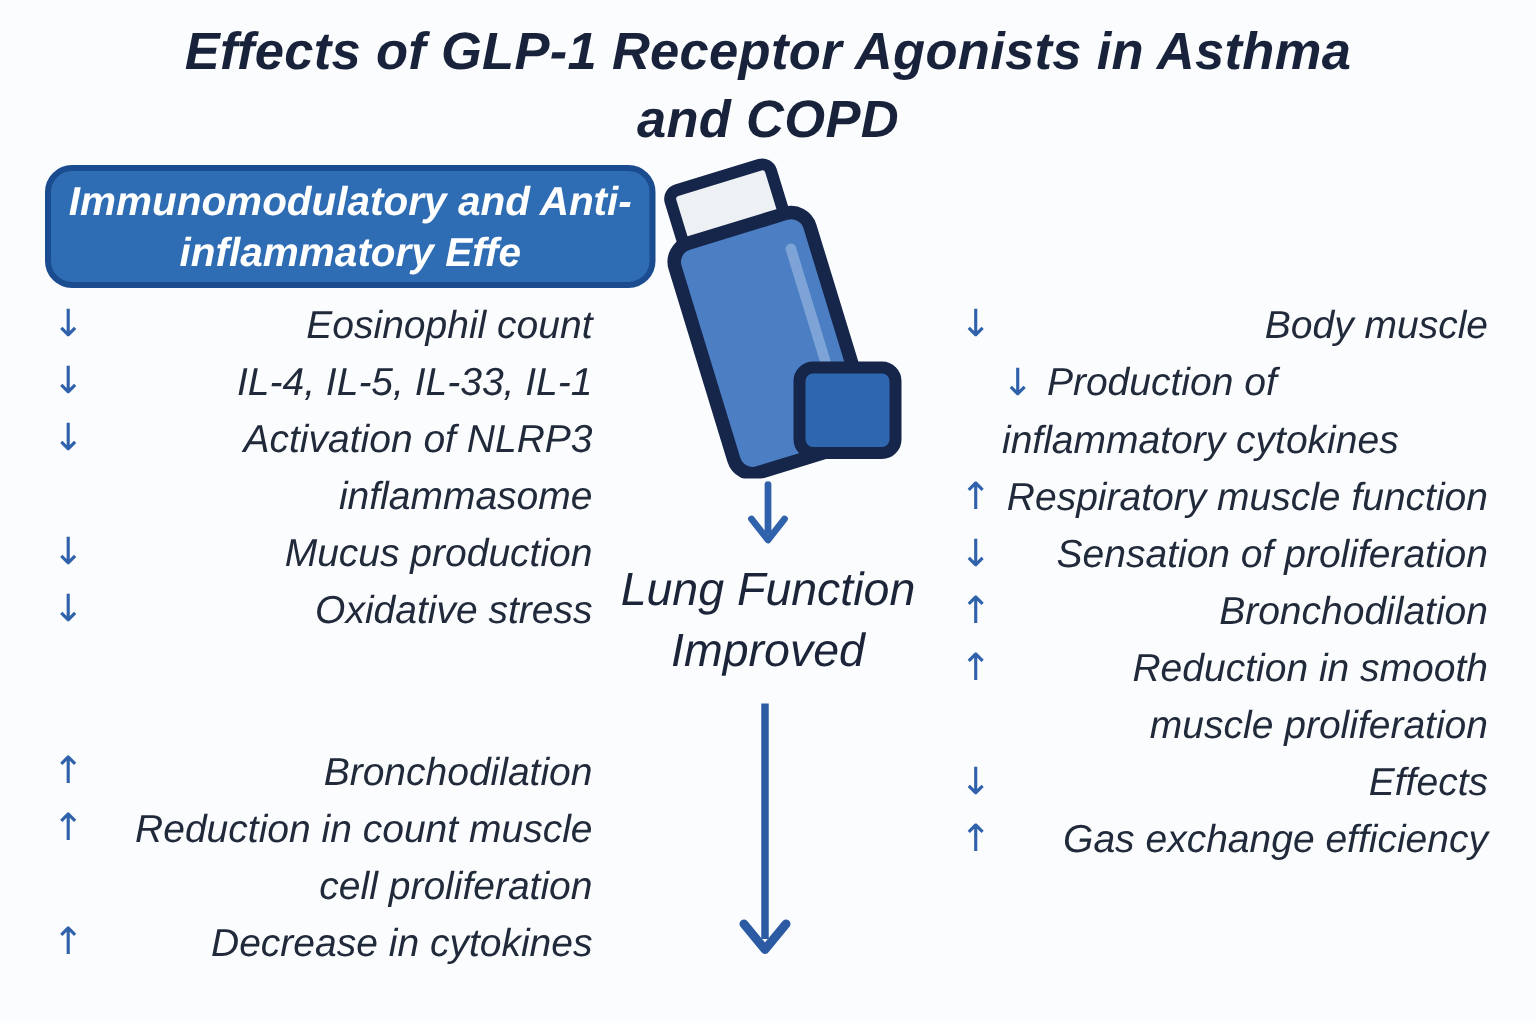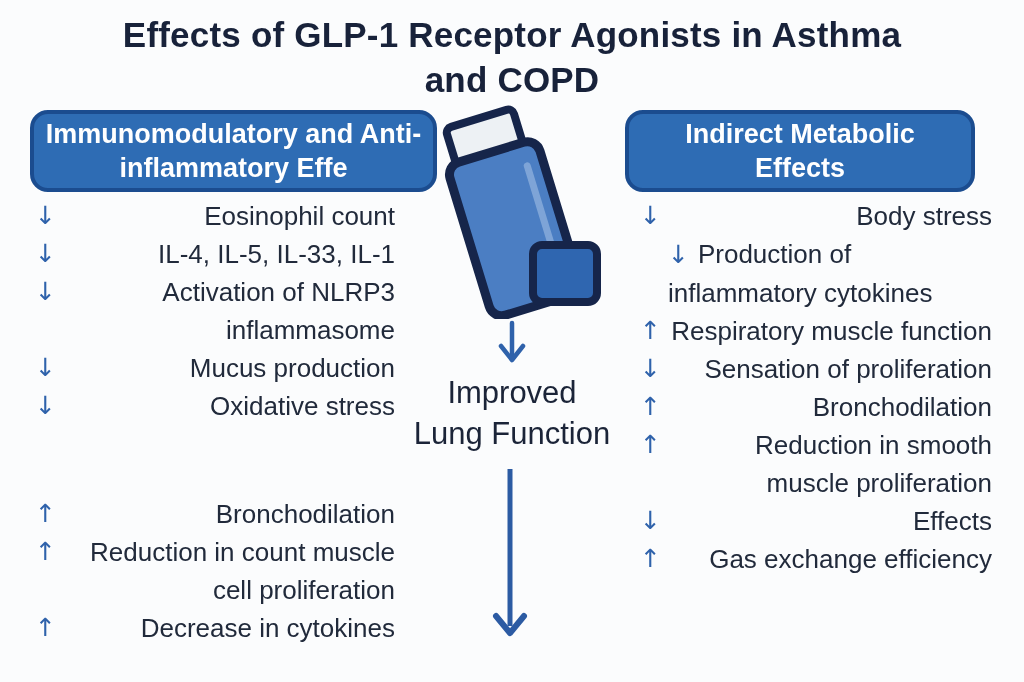--- a/index.html
+++ b/index.html
@@ -4,20 +4,21 @@
 <style>
   html, body { margin: 0; padding: 0; background: #e8e8e8; }
   .canvas {
     position: relative;
     width: 1024px; height: 682px;
     margin: 0 auto;
     background: #fbfcfd;
     overflow: hidden;
     font-family: "Liberation Sans", sans-serif;
     color: #212a3b;
+    font-style: italic;
   }
   .title {
     position: absolute; top: 12px; left: 0; width: 100%;
     margin: 0; text-align: center;
     font-size: 35px; font-weight: bold; line-height: 45px;
     color: #18223a; letter-spacing: 0.2px;
   }
   .header-box {
     position: absolute; top: 110px; box-sizing: border-box;
     background: #2e6cb4; border: 4px solid #1b4c8f; border-radius: 18px;
@@ -60,23 +61,20 @@
 
   <h1 class="title">
     <div>Effects of GLP-1 Receptor Agonists in Asthma</div>
     <div>and COPD</div>
   </h1>
 
   <div class="header-box left">
     <span>Immunomodulatory and Anti-inflammatory Effe</span>
   </div>
 
-  <div class="header-box right">
-    <span>Indirect Metabolic Effects</span>
-  </div>
 
   <ul class="effects-list list-left-top">
     <li>
       <span class="arrow">↓</span>
       <span class="effect-text">Eosinophil count</span>
     </li>
     <li>
       <span class="arrow">↓</span>
       <span class="effect-text">IL-4, IL-5, IL-33, IL-1</span>
     </li>
@@ -105,21 +103,21 @@
     </li>
     <li>
       <span class="arrow">↑</span>
       <span class="effect-text">Decrease in cytokines</span>
     </li>
   </ul>
 
   <ul class="effects-list list-right">
     <li>
       <span class="arrow">↓</span>
-      <span class="effect-text">Body stress</span>
+      <span class="effect-text">Body muscle</span>
     </li>
     <li class="sub">
       <span class="arrow">↓</span><span>Production of inflammatory cytokines</span>
     </li>
     <li>
       <span class="arrow">↑</span>
       <span class="effect-text">Respiratory muscle function</span>
     </li>
     <li>
       <span class="arrow">↓</span>
@@ -155,22 +153,22 @@
   </div>
 
   <div class="small-arrow-wrap">
     <svg width="36" height="48" viewBox="0 0 36 48" xmlns="http://www.w3.org/2000/svg">
       <line x1="18" y1="3" x2="18" y2="34" stroke="#2f62ab" stroke-width="4.5" stroke-linecap="round"></line>
       <polyline points="7,26 18,40 29,26" fill="none" stroke="#2f62ab" stroke-width="4.5" stroke-linecap="round" stroke-linejoin="round"></polyline>
     </svg>
   </div>
 
   <div class="outcome">
+    <div>Lung Function</div>
     <div>Improved</div>
-    <div>Lung Function</div>
   </div>
 
   <div class="long-arrow-wrap">
     <svg width="40" height="185" viewBox="0 0 40 185" xmlns="http://www.w3.org/2000/svg">
       <line x1="20" y1="3" x2="20" y2="160" stroke="#2c5ba3" stroke-width="5"></line>
       <polyline points="6,150 20,167 34,150" fill="none" stroke="#2c5ba3" stroke-width="6" stroke-linecap="round" stroke-linejoin="round"></polyline>
     </svg>
   </div>
 
 </div>

